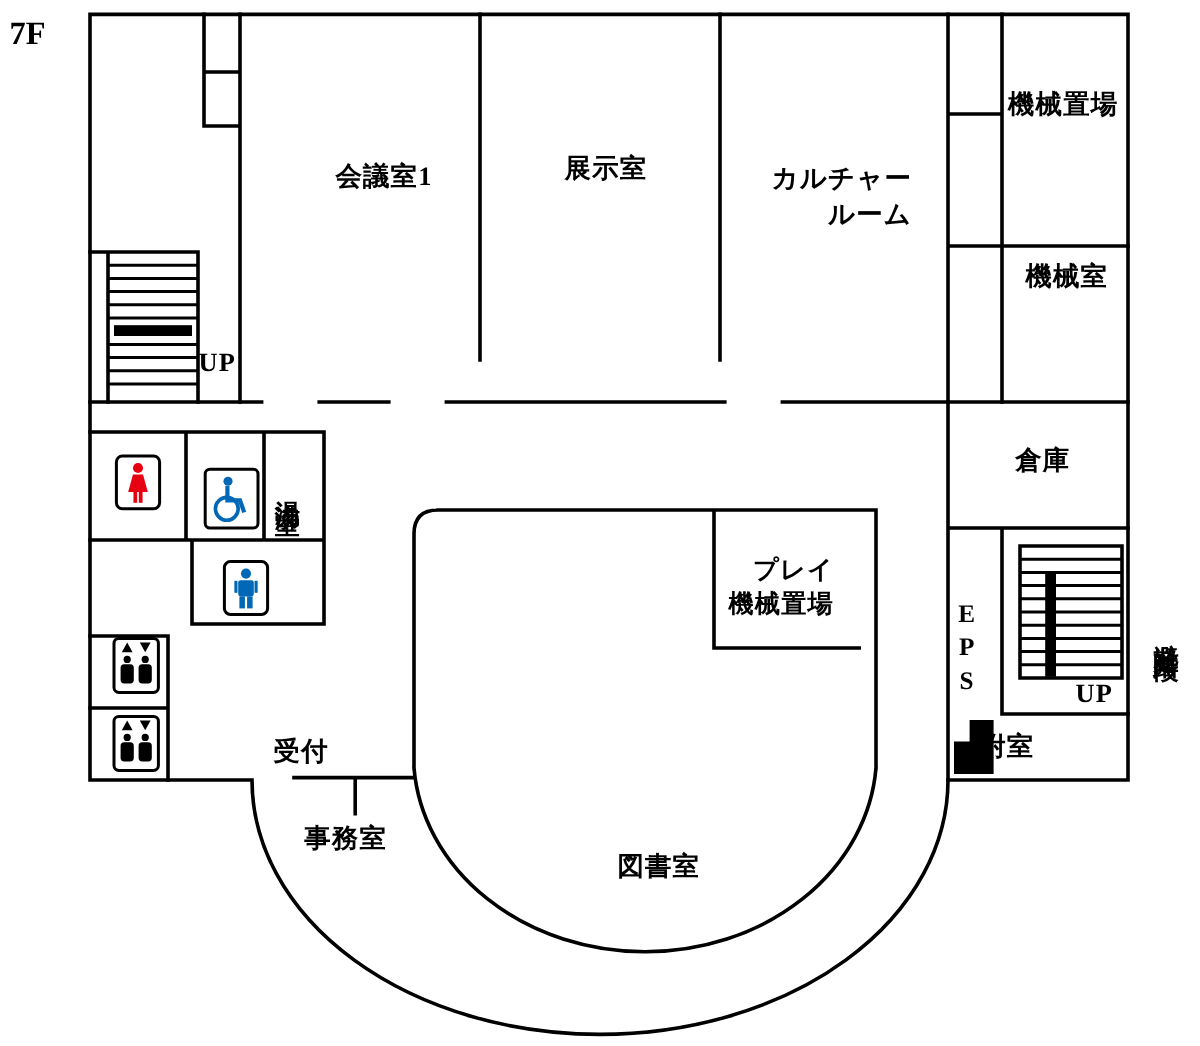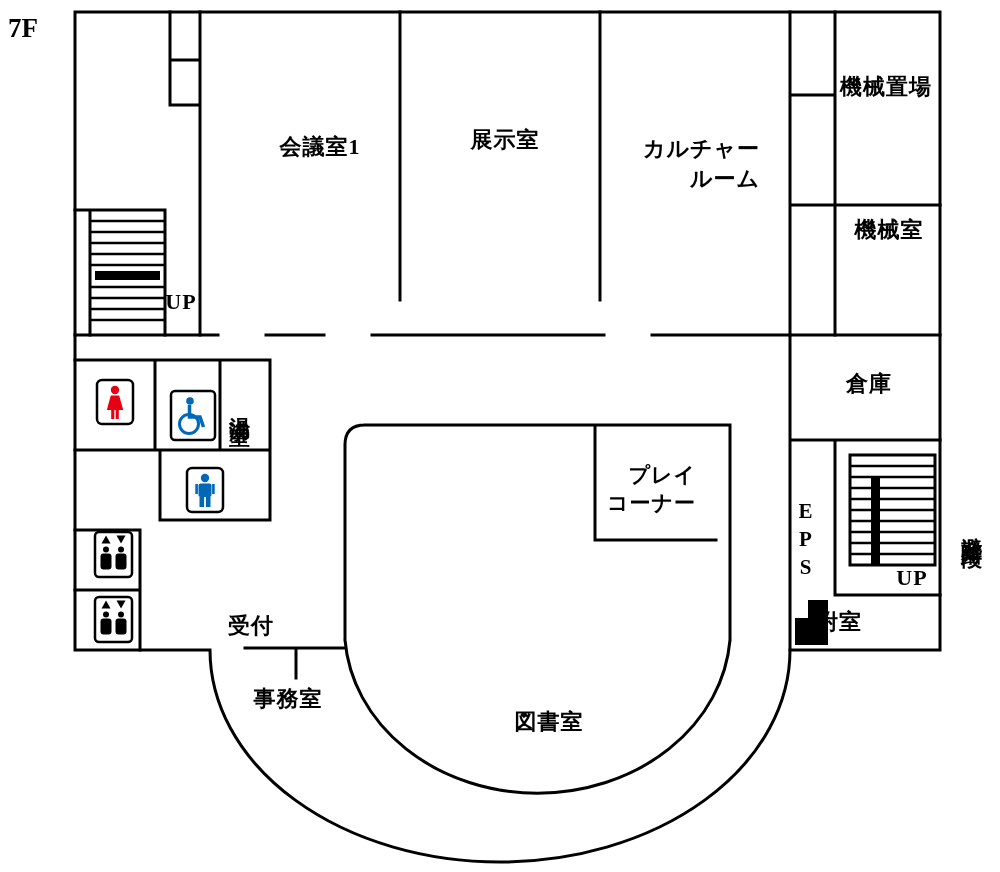--- a/index.html
+++ b/index.html
@@ -159,21 +159,21 @@
 
   <div class="lbl" style="left:889px;top:230px">機械室</div>
 
   <div class="lbl" style="left:869px;top:384px">倉庫</div>
 
   <div class="lbl" style="left:181px;top:302px">UP</div>
 
   <div class="lbl lbl-v" style="left:239px;top:406px">湯沸室</div>
 
   <div class="lbl lbl-left lbl-small" style="left:607px;top:461px">プレイ
-コーナー</div>
+機械置場</div>
 
   <div class="lbl lbl-v" style="left:805px;top:541px">EPS</div>
 
   <div class="lbl" style="left:912px;top:578px">UP</div>
 
   <div class="lbl lbl-v" style="left:971px;top:527px">避難階段</div>
 
   <div class="lbl" style="left:839px;top:622px">附室</div>
 
   <div class="lbl" style="left:251px;top:626px">受付</div>

